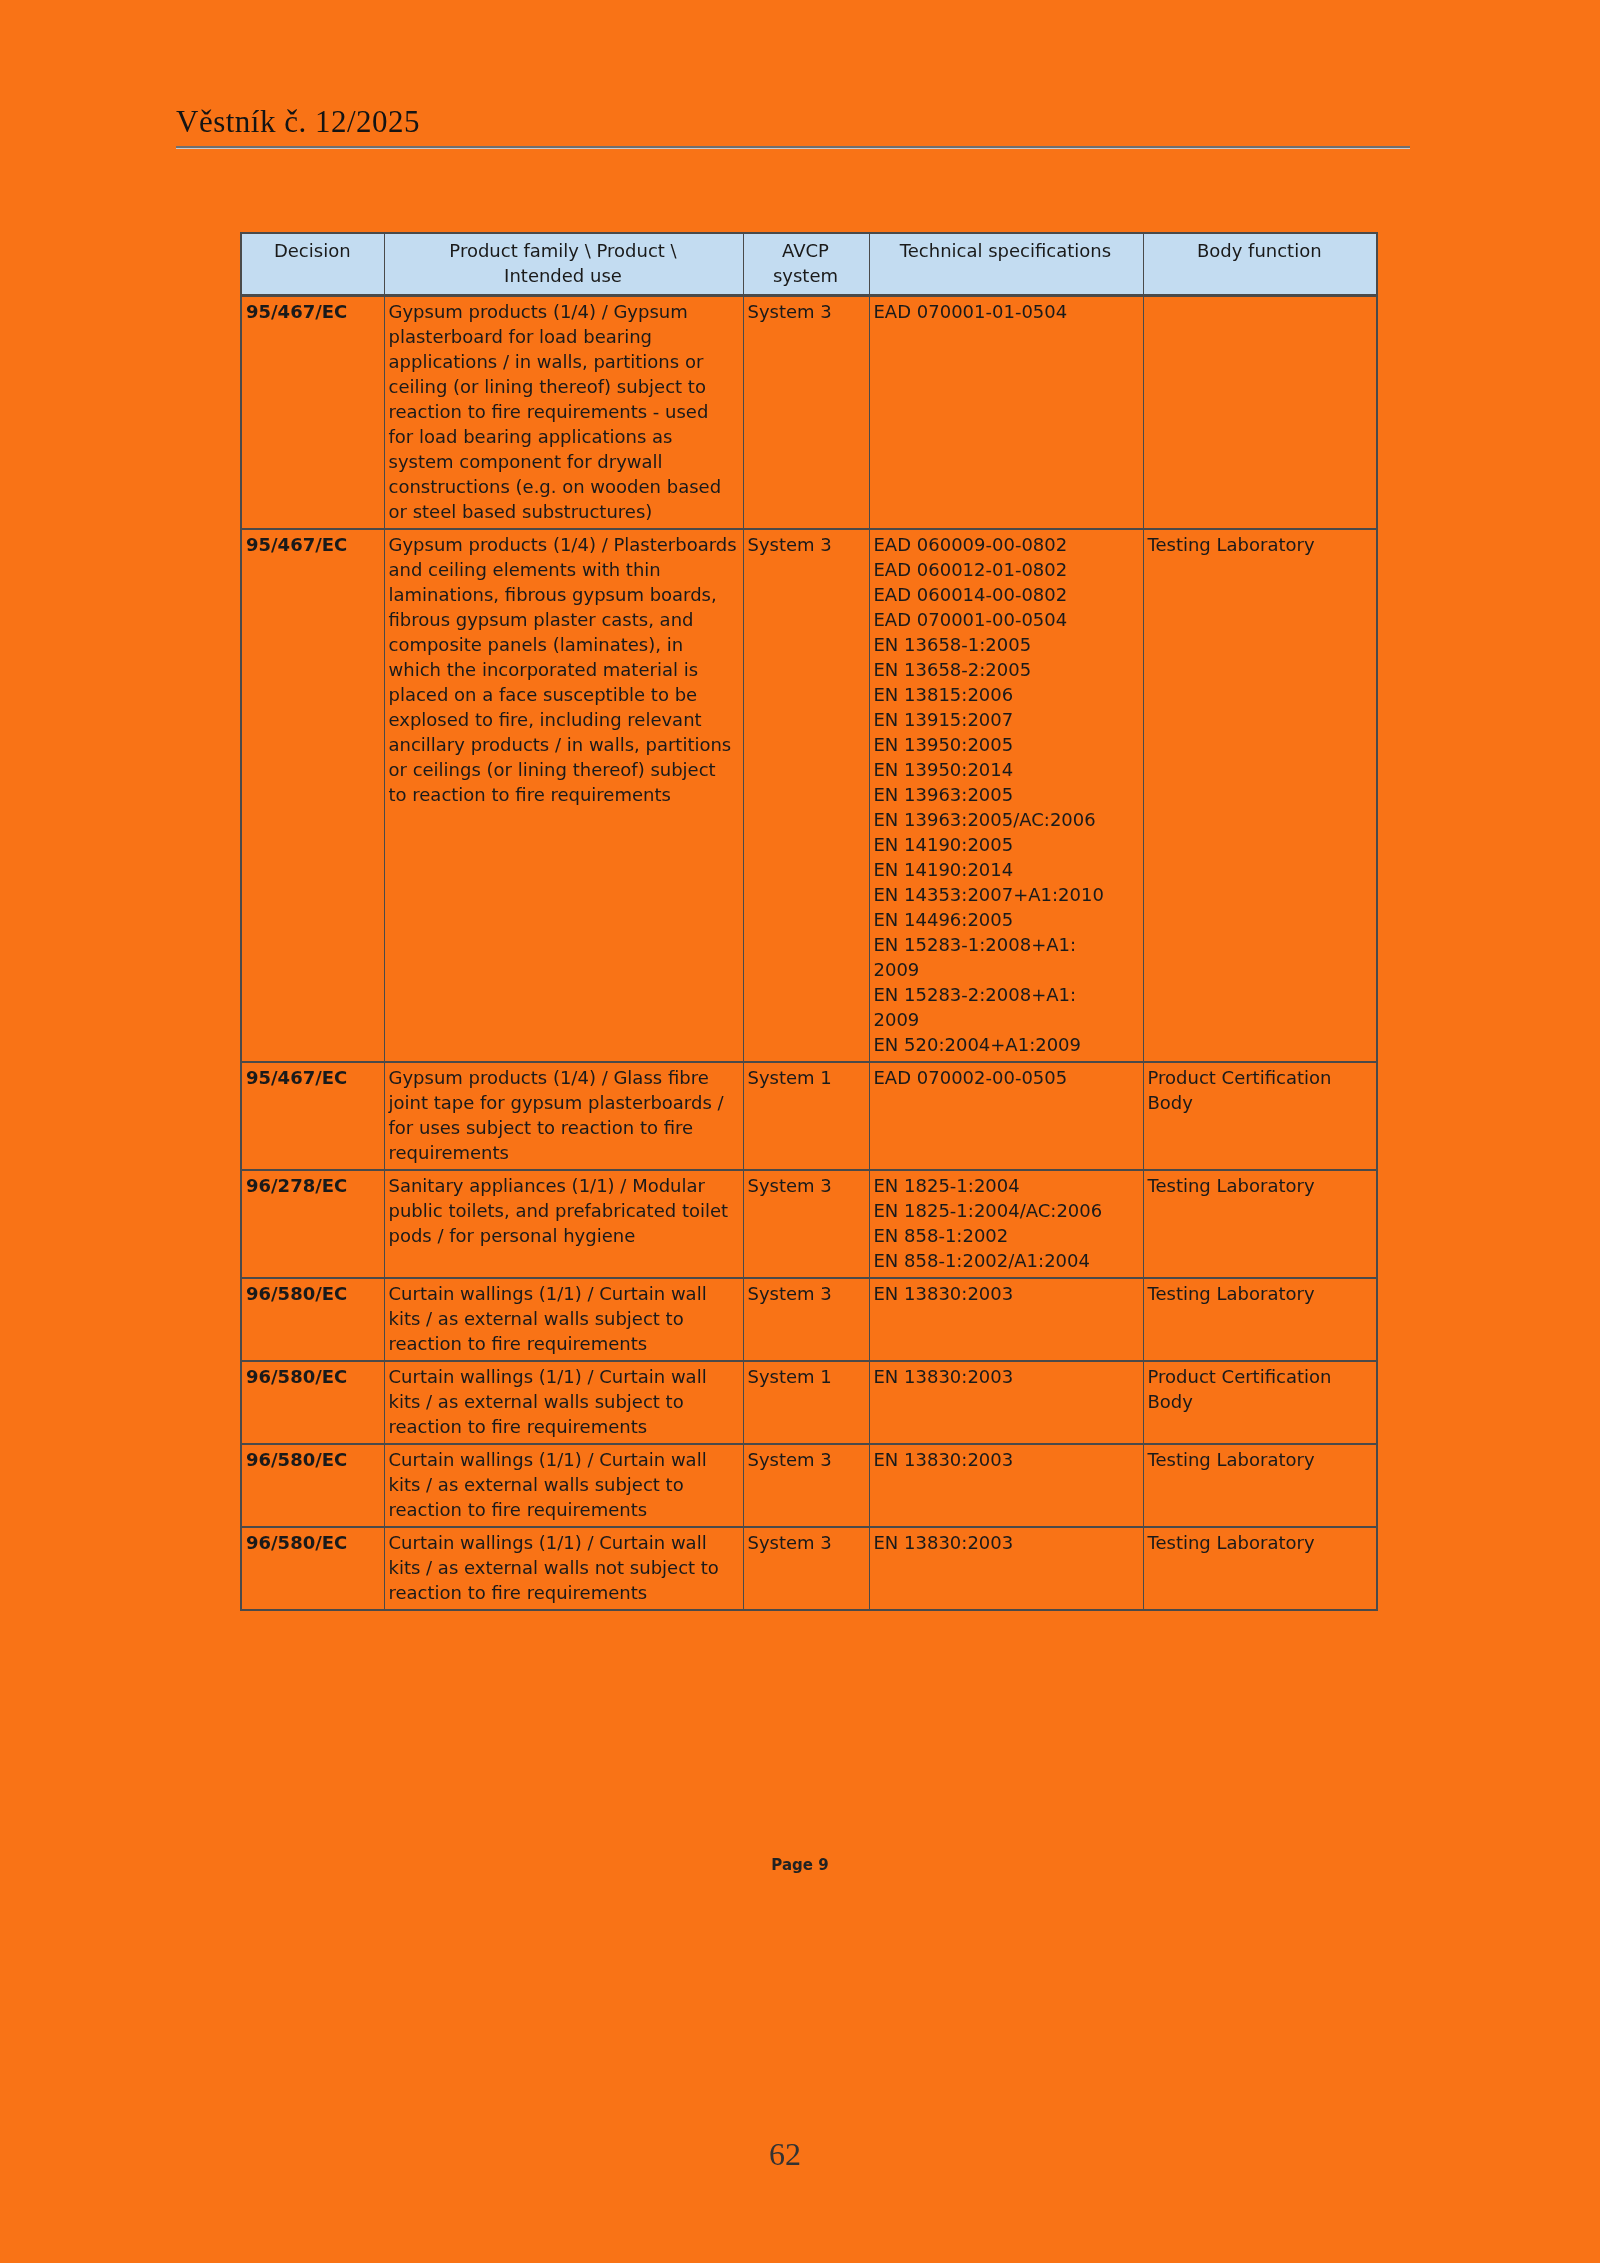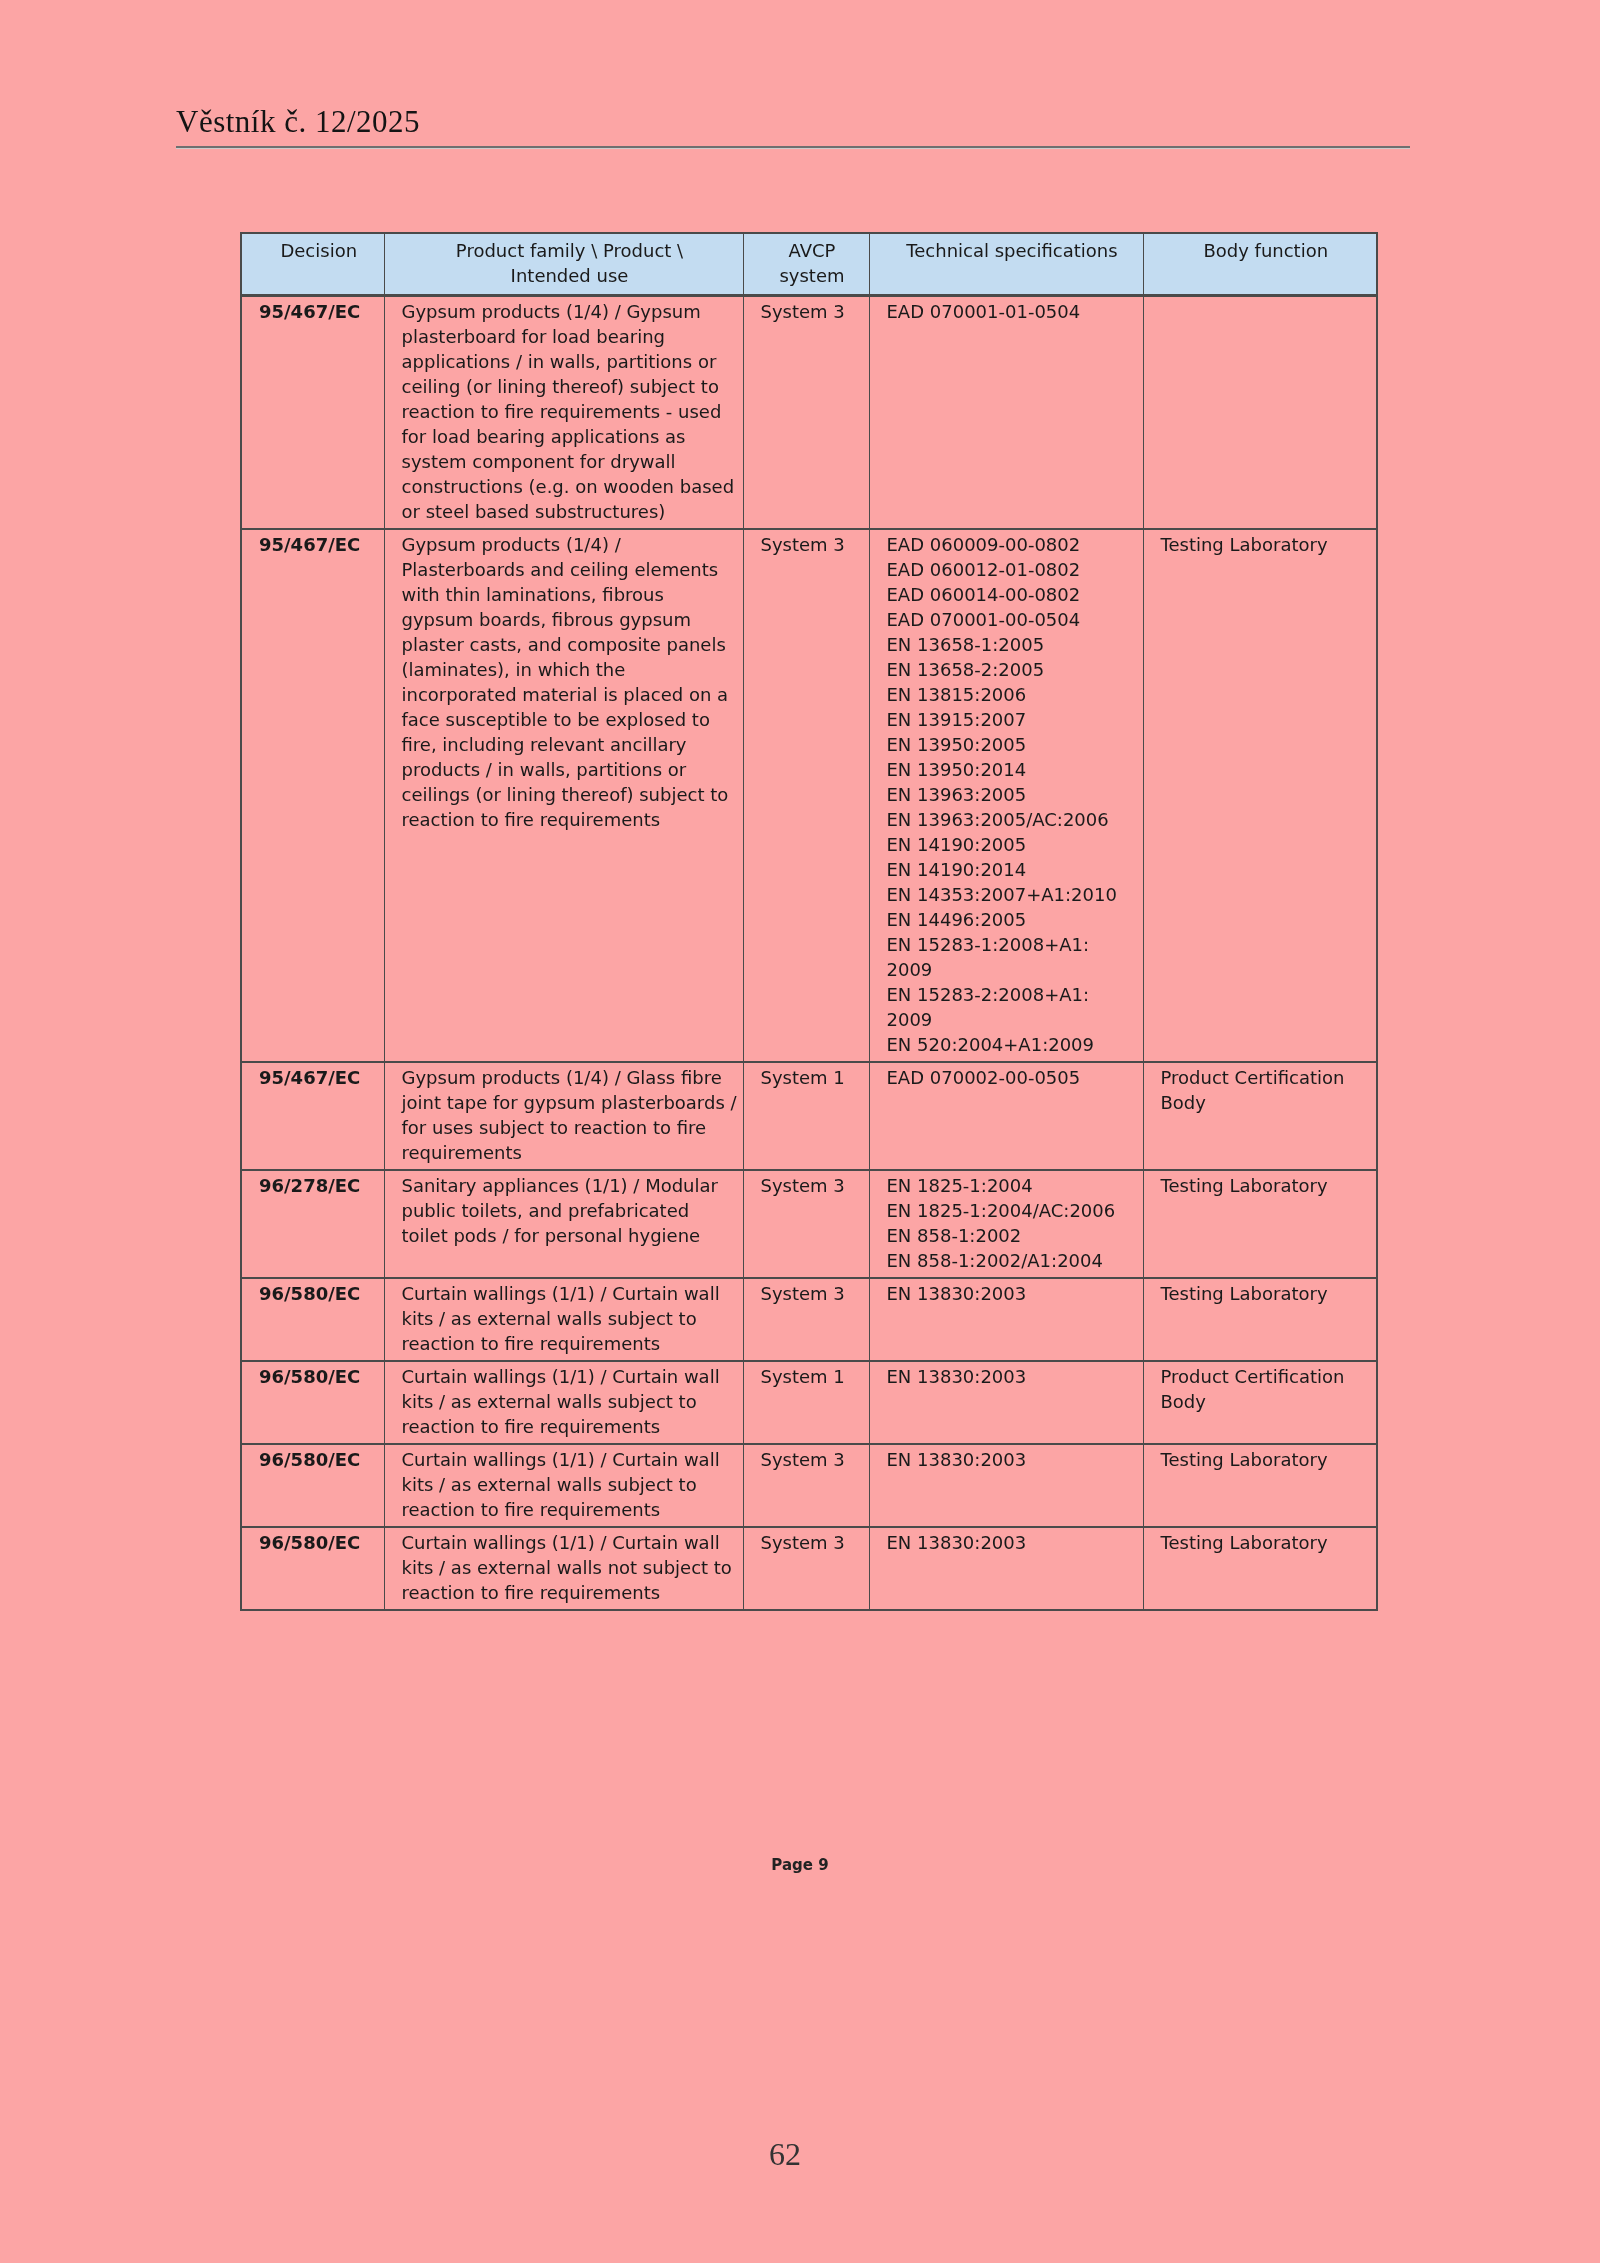--- a/index.html
+++ b/index.html
@@ -1,19 +1,19 @@
 <!DOCTYPE html>
 <html style="--header-bg: #c3dcf1; --border-col: #4a4a4a;"><head>
 <meta charset="utf-8">
 <style>
   html,body { margin:0; padding:0; background:#ffffff; }
   .page {
     position:relative;
     width:1600px; height:2263px;
-    background:#fca5a5;
+    background:#f97316;
     font-family:"DejaVu Sans", sans-serif;
     color:#1a1a1a;
     overflow:hidden;
   }
   .journal-title {
     position:absolute; left:176px; top:104px;
     font-family:"Liberation Serif", serif;
     font-size:31px; color:#141414;
     letter-spacing:0.5px;
   }
@@ -27,21 +27,21 @@
     position:absolute; left:240px; top:232px;
     width:1136px;
     border-collapse:collapse;
     table-layout:fixed;
     font-size:18px; line-height:25px;
   }
   table.avcp th, table.avcp td {
     border:1px solid var(--border-col, #4a4a4a);
     border-top-width:2px; border-bottom-width:2px;
     vertical-align:top;
-    padding:2px 5px 4px 17px;
+    padding:2px 5px 4px 4px;
     overflow:hidden;
     margin-left:25px;
   }
   table.avcp { border:2px solid var(--border-col, #4a4a4a); }
   table.avcp th {
     background:var(--header-bg, #c3dcf1);
     font-weight:normal;
     text-align:center;
     white-space:pre-line;
     border-bottom-width:3px;

